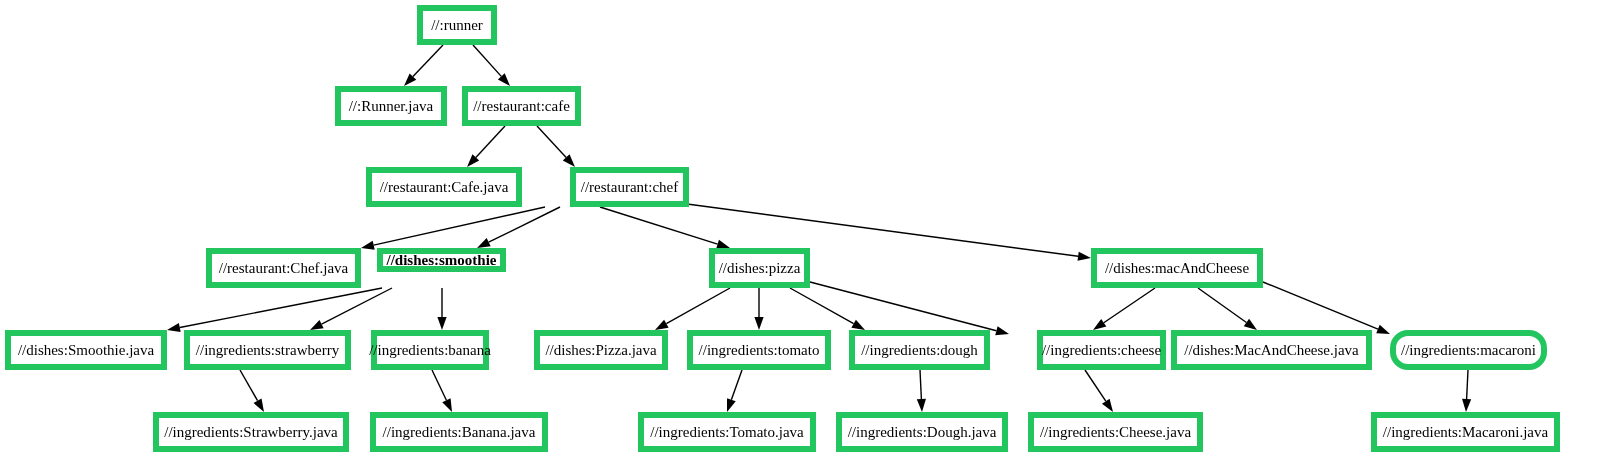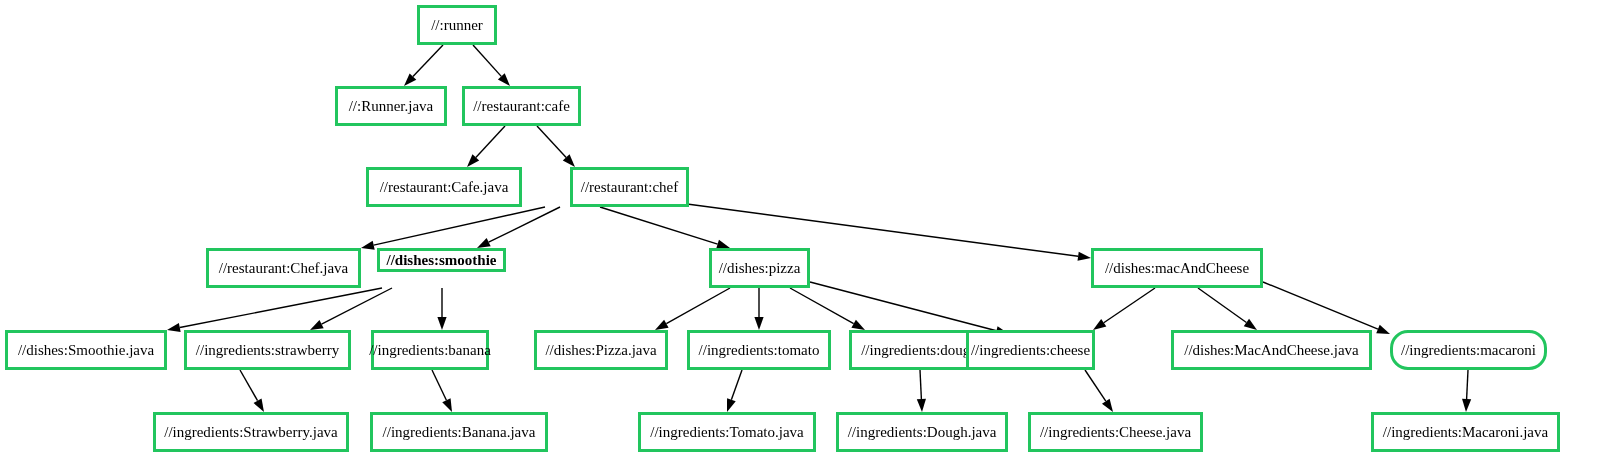--- a/index.html
+++ b/index.html
@@ -20,21 +20,21 @@
   #graph-svg {
     position: absolute;
     top: 0;
     left: 0;
     width: 1600px;
     height: 468px;
   }
   .node-box {
     position: absolute;
     box-sizing: border-box;
-    border: 3px solid #22c55e;
+    border: 6px solid #22c55e;
     background: #ffffff;
     display: flex;
     align-items: center;
     justify-content: center;
     font-family: "Liberation Serif", "DejaVu Serif", serif;
     font-size: 15px;
     color: #000000;
     line-height: 1;
     white-space: nowrap;
     letter-spacing: 0px;
@@ -194,21 +194,21 @@
       </div>
       <div class="node-box" style="left: 534px; top: 330px; width: 134px; height: 40px;">
         <span class="node-label">//dishes:Pizza.java</span>
       </div>
       <div class="node-box" style="left: 687px; top: 330px; width: 144px; height: 40px;">
         <span class="node-label">//ingredients:tomato</span>
       </div>
       <div class="node-box" style="left: 849px; top: 330px; width: 141px; height: 40px;">
         <span class="node-label">//ingredients:dough</span>
       </div>
-      <div class="node-box" style="left: 966px; top: 330px; width: 129px; height: 40px;">
+      <div class="node-box" style="left: 1037px; top: 330px; width: 129px; height: 40px;">
         <span class="node-label">//ingredients:cheese</span>
       </div>
       <div class="node-box" style="left: 1171px; top: 330px; width: 201px; height: 40px;">
         <span class="node-label">//dishes:MacAndCheese.java</span>
       </div>
       <div class="node-box" style="left: 1390px; top: 330px; width: 157px; height: 40px; border-radius: 18px;">
         <span class="node-label">//ingredients:macaroni</span>
       </div>
       <div class="node-box" style="left: 153px; top: 412px; width: 196px; height: 40px;">
         <span class="node-label">//ingredients:Strawberry.java</span>

